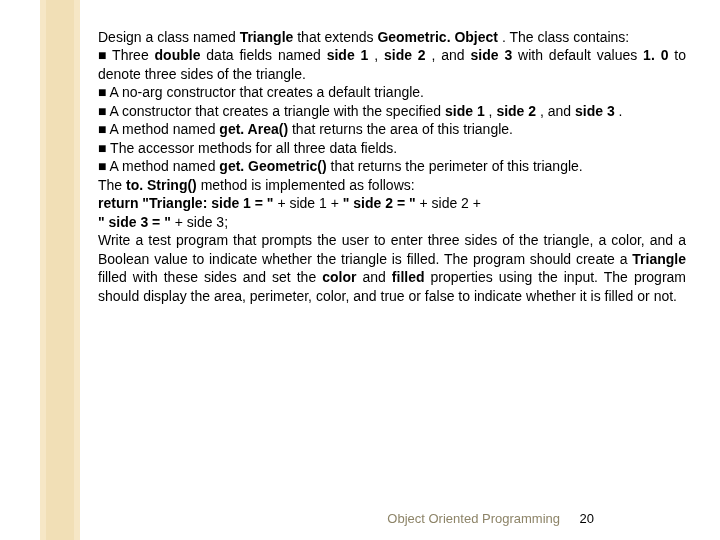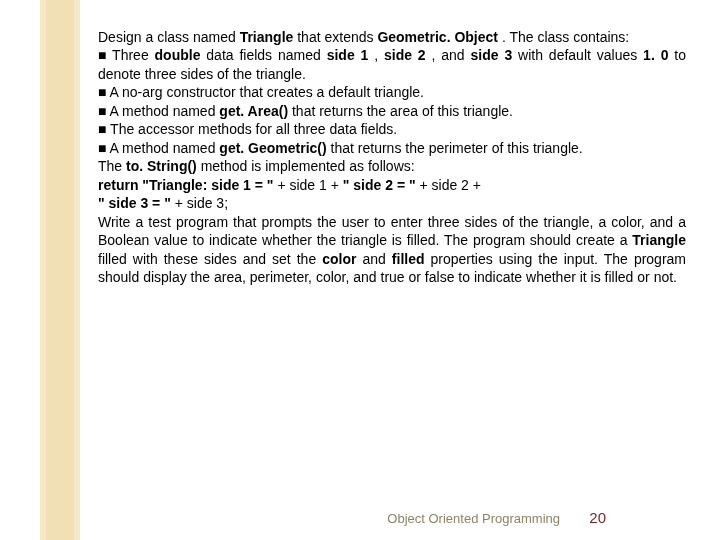--- a/index.html
+++ b/index.html
@@ -50,24 +50,24 @@
   .footer-text {
     position: absolute;
     right: 60px;
     bottom: 14px;
     color: #8d8468;
     font-size: 13px;
     text-align: right;
   }
   .page-number {
     position: absolute;
-    right: 14px;
+    right: 26px;
     bottom: 14px;
-    color: #7f1d1d;
-    font-size: 15px;
+    color: #000000;
+    font-size: 13px;
   }
   .sq {
     display: inline-block;
     font-family: Arial, sans-serif;
   }
 </style>
 </head>
 <body>
 <div class="slide">
 
@@ -97,20 +97,30 @@
       <span> with default values </span>
       <span class="b">1. 0</span>
       <span> to denote three sides of the triangle.</span>
     </p>
 
     <p>
       <span class="sq">■</span>
       <span> A no-arg constructor that creates a default triangle.</span>
     </p>
 
+    <p>
+      <span class="sq">■</span>
+      <span> A constructor that creates a triangle with the specified </span>
+      <span class="b">side 1</span>
+      <span>, </span>
+      <span class="b">side 2</span>
+      <span>, and </span>
+      <span class="b">side 3</span>
+      <span>.</span>
+    </p>
 
     <p>
       <span class="sq">■</span>
       <span> A method named </span>
       <span class="b">get. Area()</span>
       <span> that returns the area of this triangle.</span>
     </p>
 
     <p>
       <span class="sq">■</span>

